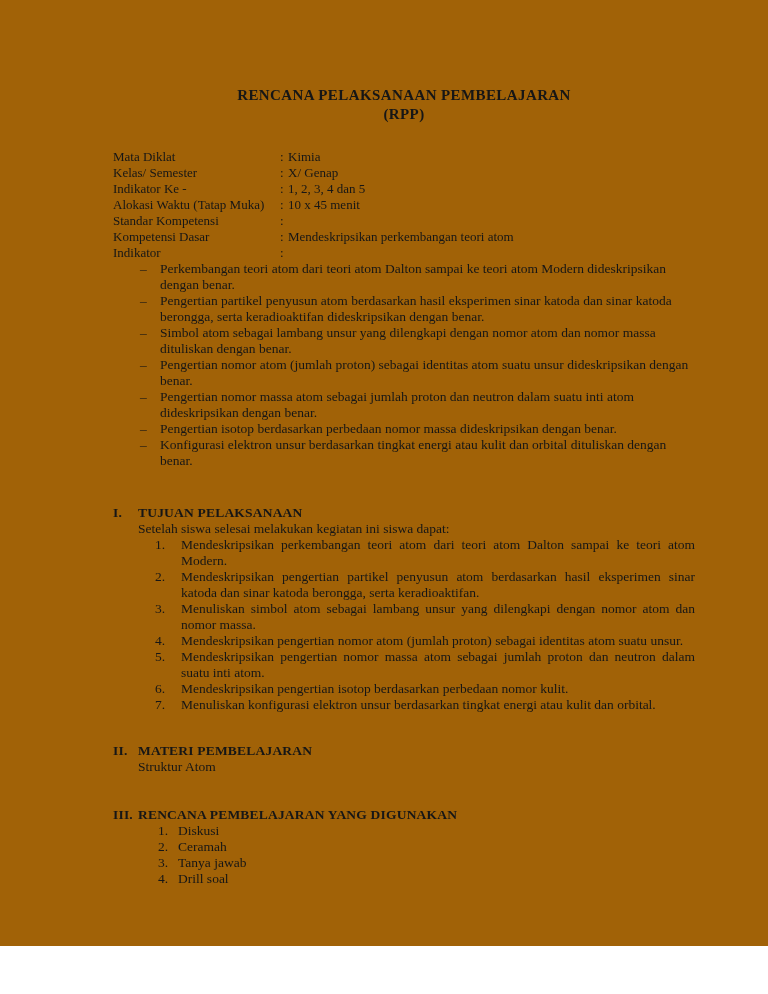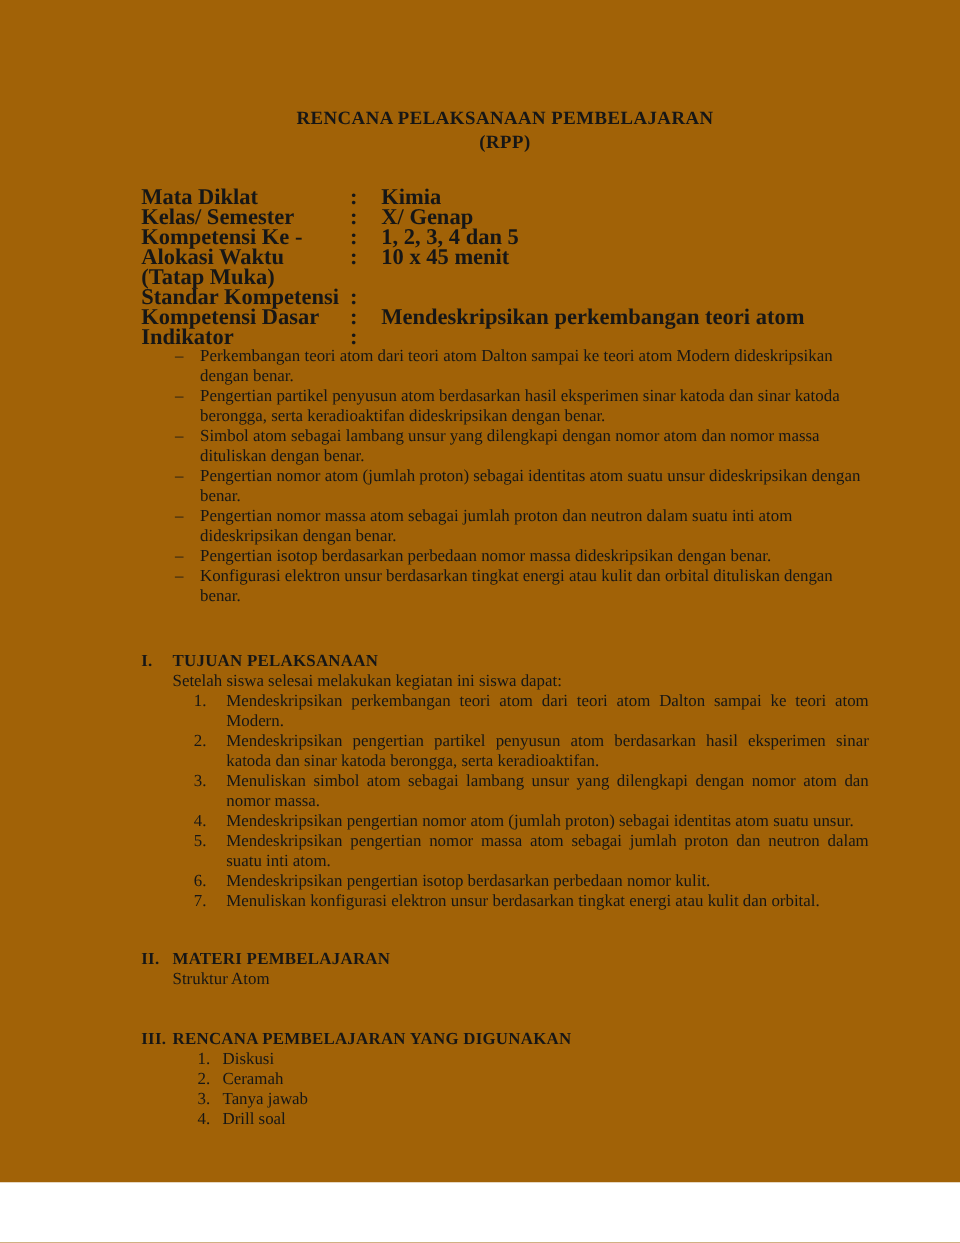--- a/index.html
+++ b/index.html
@@ -24,28 +24,27 @@
   }
   .doc-title {
     text-align: center;
     font-weight: bold;
     font-size: 15px;
     line-height: 19px;
     letter-spacing: 0.4px;
   }
   .meta-block {
     margin-top: 25px;
-    font-size: 18px;
+    font-size: 13px;
     line-height: 16px;
-    font-weight: bold;
   }
   .meta-row { display: flex; align-items: flex-start; }
   .meta-label { width: 167px; flex: none; }
   .meta-colon { width: 8px; flex: none; text-align: left; }
-  .meta-value { flex: 1; margin-left: 17px; text-align: justify; }
+  .meta-value { flex: 1; margin-left: 0; text-align: justify; }
   .indicator-list {
     font-size: 13.5px;
     line-height: 16px;
   }
   .indicator-row {
     display: flex;
     align-items: flex-start;
     padding-left: 27px;
   }
   .indicator-dash { width: 20px; flex: none; }
@@ -90,21 +89,21 @@
         <span class="meta-label">Mata Diklat</span>
         <span class="meta-colon">:</span>
         <span class="meta-value">Kimia</span>
       </div>
       <div class="meta-row">
         <span class="meta-label">Kelas/ Semester</span>
         <span class="meta-colon">:</span>
         <span class="meta-value">X/ Genap</span>
       </div>
       <div class="meta-row">
-        <span class="meta-label">Kompetensi Ke -</span>
+        <span class="meta-label">Indikator Ke -</span>
         <span class="meta-colon">:</span>
         <span class="meta-value">1, 2, 3, 4 dan 5</span>
       </div>
       <div class="meta-row">
         <span class="meta-label">Alokasi Waktu (Tatap Muka)</span>
         <span class="meta-colon">:</span>
         <span class="meta-value">10 x 45 menit</span>
       </div>
       <div class="meta-row">
         <span class="meta-label">Standar Kompetensi</span>

